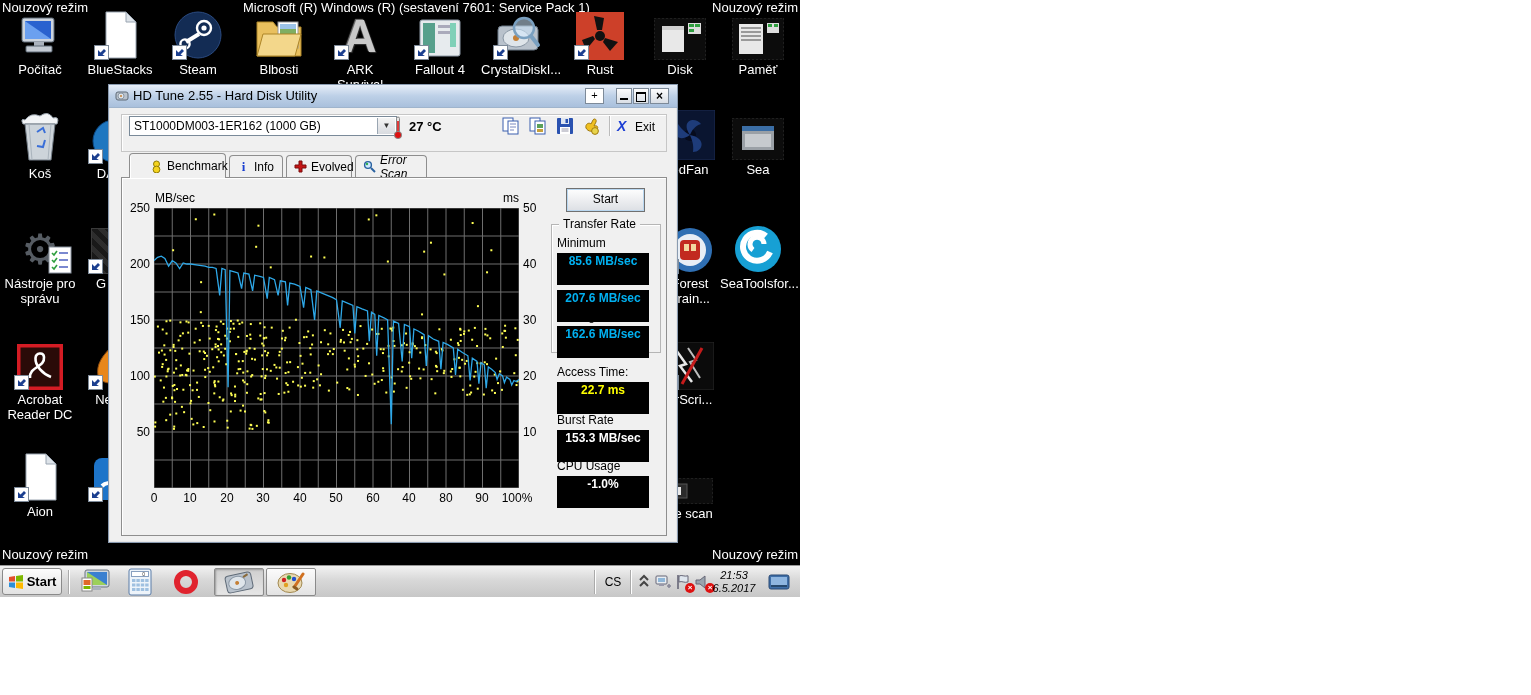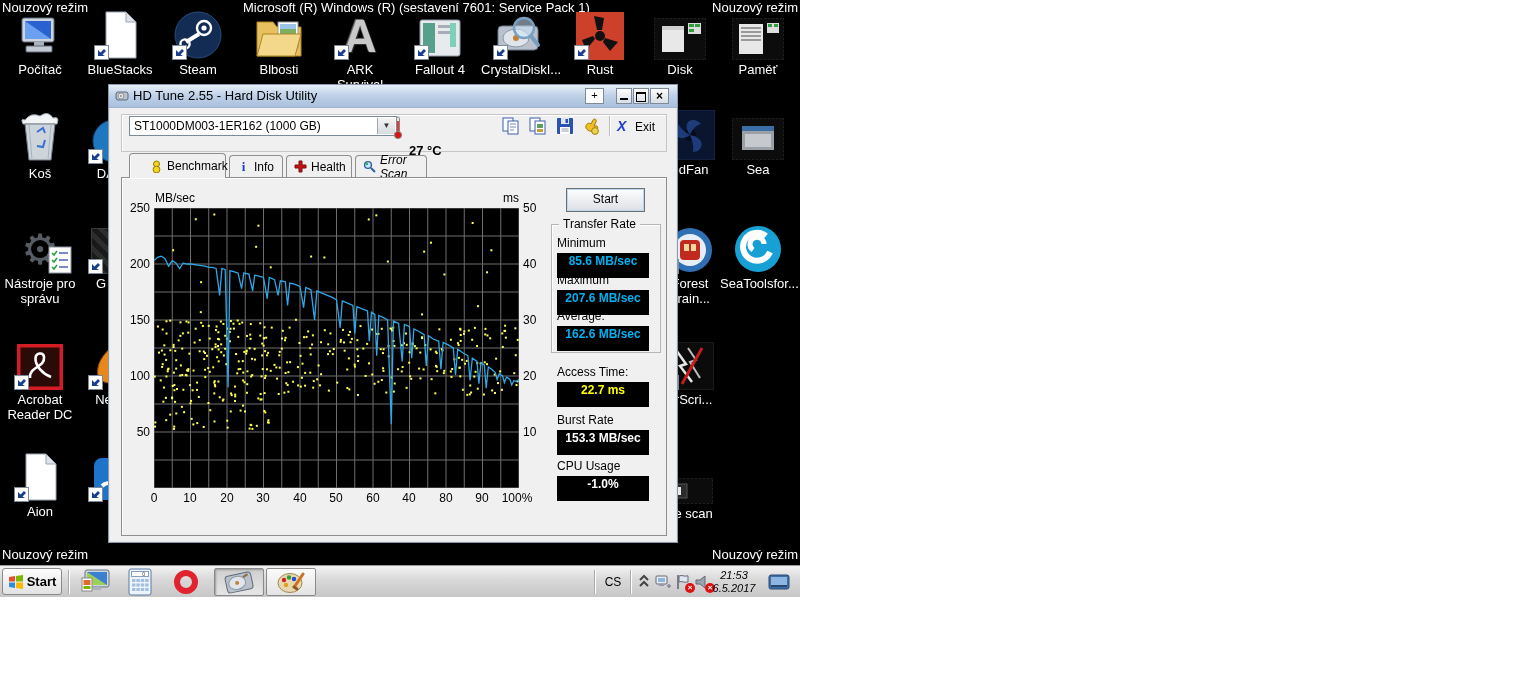--- a/index.html
+++ b/index.html
@@ -21,21 +21,21 @@
   #titlebar{position:absolute;left:0;top:0;right:0;height:22px;background:linear-gradient(#e7eef8,#bdd0e7 50%,#a9c0dc);border-bottom:1px solid #9fb4cc;display:flex;align-items:center;}
   #title-text{position:absolute;left:24px;top:3px;font-size:13px;color:#000;}
   .tb-btn{position:absolute;top:3px;height:16px;background:linear-gradient(#fdfdfd,#d9dee5);border:1px solid #7d8a99;box-sizing:border-box;font-size:11px;line-height:13px;text-align:center;color:#000;}
   #win-icon{position:absolute;left:6px;top:4px;}
 
   
   #toolrow{position:absolute;left:12px;top:29px;width:544px;height:36px;border:1px solid #c6c6c6;background:#f0f0f0;box-shadow:1px 1px 0 #fff inset;}
   #combo{position:absolute;left:20px;top:31px;width:268px;height:20px;background:#fff;border:1px solid #7a8a99;box-sizing:border-box;font-size:12px;line-height:18px;padding-left:4px;color:#000;}
   #combo-btn{position:absolute;right:1px;top:1px;width:17px;height:16px;background:linear-gradient(#f4f4f4,#d8dbe0);border-left:1px solid #9aa6b2;font-size:8px;line-height:16px;text-align:center;color:#333;}
   #thermo{position:absolute;left:284px;top:30px;width:10px;height:24px;}
-  #temp-text{position:absolute;left:300px;top:34px;font-size:13px;font-weight:bold;color:#000;margin-top:24px;}
+  #temp-text{position:absolute;left:300px;top:34px;font-size:13px;font-weight:bold;color:#000;}
   .tool-ic{position:absolute;top:31px;width:20px;height:20px;}
   #exit-x{position:absolute;left:508px;top:33px;font-size:14px;font-weight:bold;color:#1d3fd4;font-style:italic;}
   #exit-lbl{position:absolute;left:526px;top:35px;font-size:12px;color:#000;}
   .vsep{position:absolute;top:31px;width:1px;height:20px;background:#bbb;box-shadow:1px 0 0 #fff;}
 
   
   .tab{position:absolute;top:70px;height:22px;background:#f0f0f0;border:1px solid #8e8e8e;border-bottom:none;border-radius:4px 4px 0 0;display:flex;align-items:center;gap:4px;padding:0 7px;font-size:12px;color:#000;box-sizing:border-box;}
   .tab.active{top:68px;height:25px;z-index:4;box-shadow:1px 0 0 #fff inset;padding-left:20px;}
   .tab .ticn{width:13px;height:13px;display:inline-block;position:relative;}
 
@@ -46,21 +46,21 @@
   #plot{position:absolute;left:45px;top:123px;width:365px;height:280px;background:#000;}
   .axis-lab{position:absolute;font-size:12px;color:#000;}
   .ytick{position:absolute;font-size:12px;color:#000;width:28px;}
   .xtick{position:absolute;top:406px;font-size:12px;color:#000;width:34px;text-align:center;}
 
   
   #start-btn{position:absolute;left:457px;top:103px;width:77px;height:22px;background:linear-gradient(#fefefe,#dcdfe4);border:1px solid #707070;box-shadow:0 0 0 1px #b9d7f0 inset;font-size:12px;text-align:center;line-height:20px;color:#000;}
   #tr-group{position:absolute;left:442px;top:139px;width:108px;height:127px;border:1px solid #b5b5b5;box-shadow:1px 1px 0 #fff inset;}
   #tr-legend{position:absolute;left:450px;top:132px;background:#f0f0f0;padding:0 4px;font-size:12px;color:#000;}
   .rlabel{position:absolute;font-size:12px;color:#000;}
-  .vbox{position:absolute;width:92px;height:25px;background:#000;color:#fff;font-weight:bold;font-size:12px;text-align:center;line-height:16px;}
+  .vbox{position:absolute;width:92px;height:32px;background:#000;color:#fff;font-weight:bold;font-size:12px;text-align:center;line-height:16px;}
   .v-cyan{color:#00b0f0;}
   .v-yellow{color:#ffff00;}
 
   
   #taskbar{position:absolute;left:0;top:565px;width:800px;height:32px;background:linear-gradient(#f2f2f2,#d8d8d8 45%,#c7c7c7);border-top:1px solid #979797;box-sizing:border-box;z-index:20;}
   #start-button{position:absolute;left:2px;top:2px;width:60px;height:27px;background:linear-gradient(#fdfdfd,#e2e2e2);border:1px solid #8a8a8a;border-radius:3px;display:flex;align-items:center;justify-content:center;gap:3px;font-size:13px;font-weight:bold;color:#000;box-sizing:border-box;}
   .tsep{position:absolute;top:4px;width:1px;height:24px;background:#aaa;box-shadow:1px 0 0 #fff;}
   .qicon{position:absolute;top:2px;width:36px;height:28px;display:flex;align-items:center;justify-content:center;}
   .tbtn{position:absolute;top:2px;width:50px;height:28px;border:1px solid #8a8a8a;border-radius:2px;display:flex;align-items:center;justify-content:center;box-sizing:border-box;}
   .tbtn.pressed{background:linear-gradient(#cfcfcf,#e6e6e6);box-shadow:inset 1px 1px 2px #999;}
@@ -485,21 +485,21 @@
         <span>Benchmark</span>
       </div>
       <div class="tab" style="left:120px;width:54px;">
         <span class="ticn" style="font-family:'Liberation Serif',serif;font-weight:bold;color:#1a3fd0;font-size:13px;line-height:13px;text-align:center;">i</span>
         <span>Info</span>
       </div>
       <div class="tab" style="left:177px;width:66px;">
         <span class="ticn"><svg width="13" height="13">
               <path d="M5 1 h3 v4 h4 v3 h-4 v4 h-3 v-4 h-4 v-3 h4 Z" fill="#c41414" stroke="#7a0c0c"></path>
             </svg></span>
-        <span>Health</span>
+        <span>Evolved</span>
       </div>
       <div class="tab" style="left:246px;width:72px;font-style:italic;">
         <span class="ticn"><svg width="13" height="13">
               <circle cx="5" cy="5" r="3.4" fill="#cfe8ff" stroke="#2a62a0" stroke-width="1.4"></circle>
               <path d="M8 8 L12 12" stroke="#2a62a0" stroke-width="2"></path>
               <circle cx="4" cy="4" r="1.2" fill="#2fae4f"></circle>
             </svg></span>
         <span>Error Scan</span>
       </div>
 

